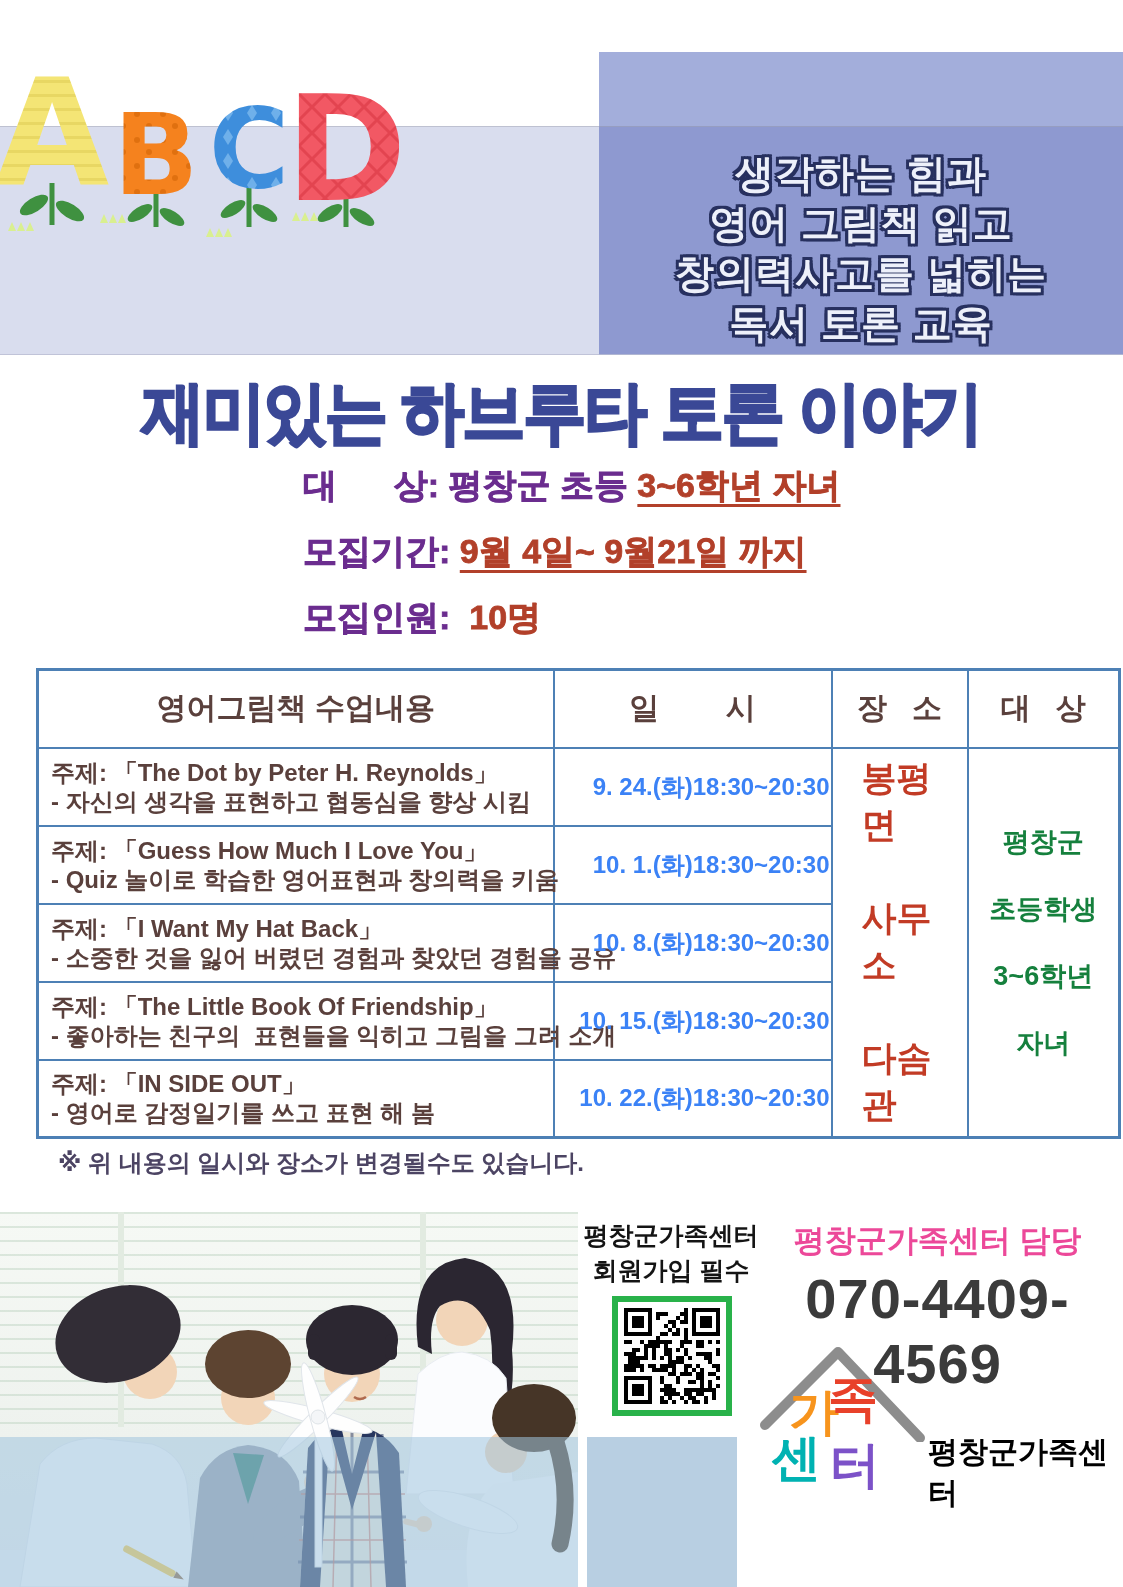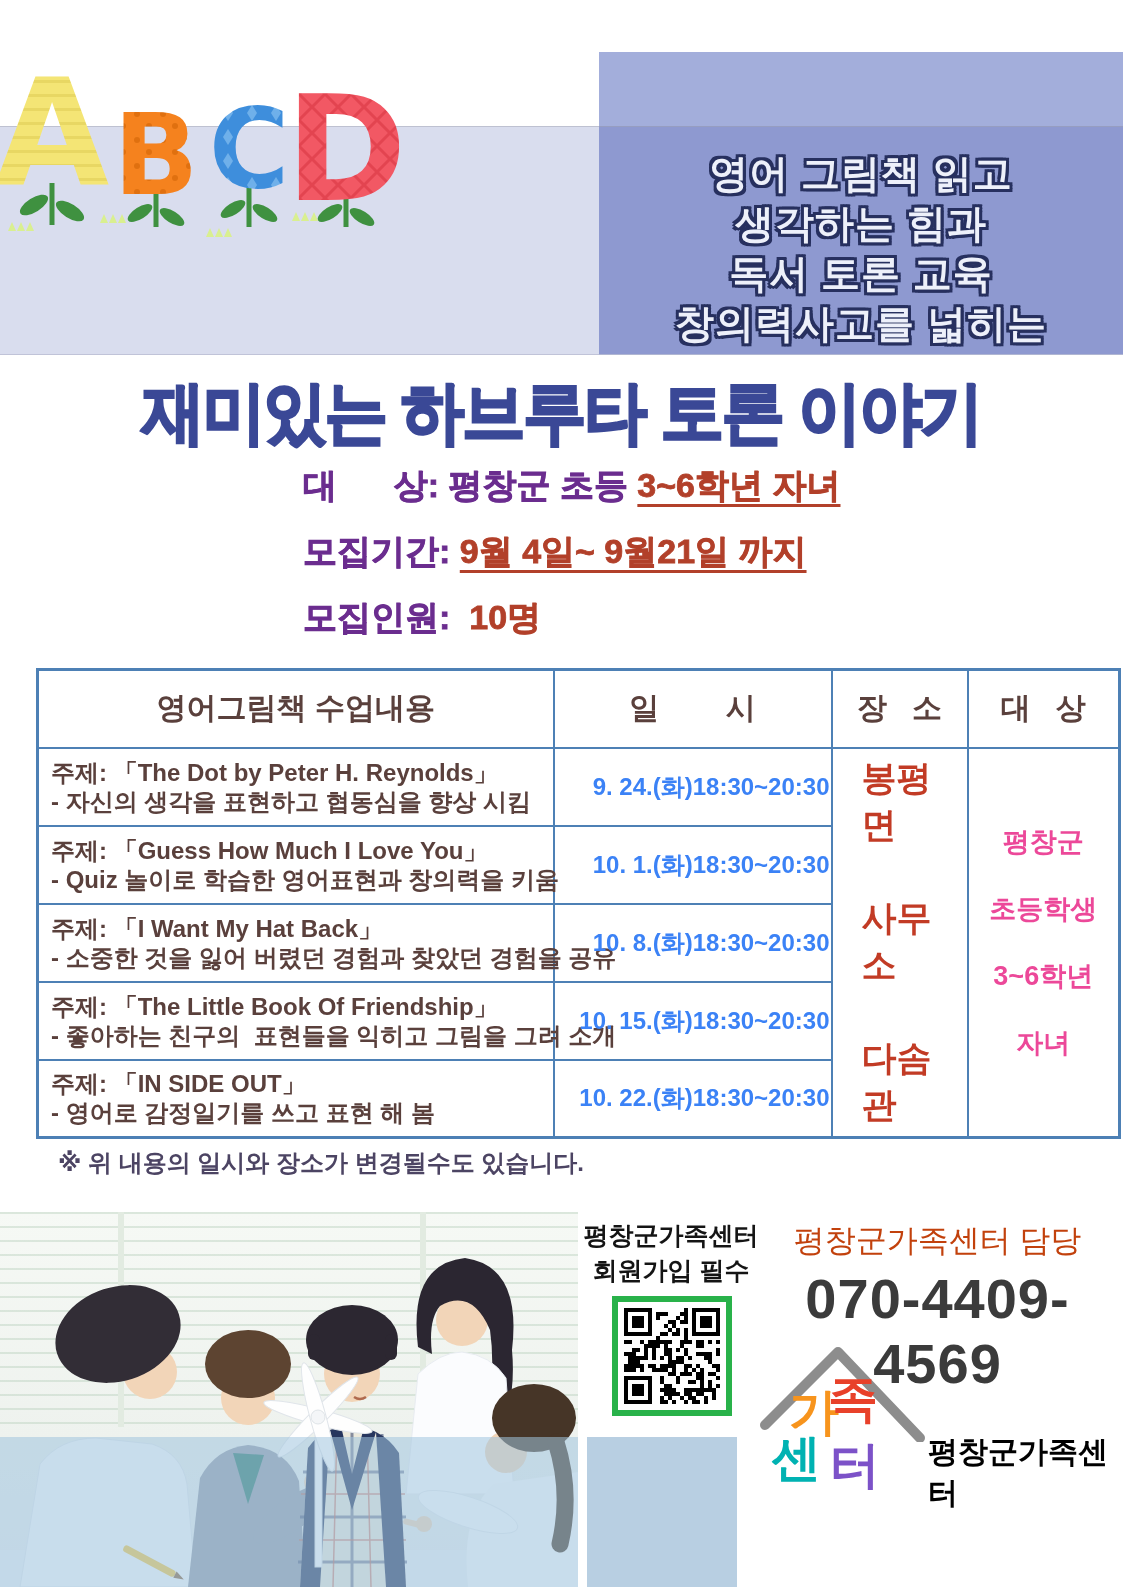--- a/index.html
+++ b/index.html
@@ -34,37 +34,37 @@
   .schedule th{height:72px;font-size:30px;font-weight:800;color:#5a403c;white-space:pre;text-align:center;}
   .schedule tr{height:78px;}
   .cell-topic{padding:4px 6px 4px 12px;vertical-align:middle;}
   .cell-topic div{font-size:24px;font-weight:700;color:#5a403c;line-height:29px;white-space:pre;}
   .cell-dt{font-size:24px;font-weight:700;color:#3b82f6;text-align:right;white-space:nowrap;}
   .cell-place{vertical-align:middle;}
   .cell-place .stack{display:flex;flex-direction:column;align-items:center;gap:46px;margin-left:28px;}
   .cell-place .stack div{font-size:35px;font-weight:800;color:#c23b25;}
   .cell-target{vertical-align:middle;}
   .cell-target .stack{display:flex;flex-direction:column;align-items:center;gap:31px;}
-  .cell-target .stack div{font-size:27px;font-weight:700;color:#ec4899;}
+  .cell-target .stack div{font-size:27px;font-weight:700;color:#15803d;}
   .footnote{position:absolute;left:58px;top:1147px;font-size:24px;font-weight:600;color:#4c4463;}
 
   
   .photo{position:absolute;left:0;top:1212px;width:578px;height:375px;overflow:hidden;
          background:linear-gradient(180deg,#f6f9f5 0,#eef2ee 60%,#e9edf1 100%);}
   .photo .blinds{position:absolute;left:0;top:0;width:100%;height:215px;
          background:repeating-linear-gradient(180deg,rgba(186,209,190,.45) 0 2px,transparent 2px 14px);}
   .photo svg{position:absolute;left:0;top:0;}
   .photo-overlay{position:absolute;left:0;top:1437px;width:578px;height:150px;background:rgba(160,196,222,.55);}
   .blue-rect{position:absolute;left:587px;top:1437px;width:150px;height:150px;background:#b8cfe2;}
   .qr-caption{position:absolute;left:578px;top:1218px;width:186px;text-align:center;font-size:25px;
               font-weight:600;color:#141414;line-height:35px;}
   .qr-box{position:absolute;left:612px;top:1296px;width:120px;height:120px;box-sizing:border-box;
           border:6px solid #29b24a;background:#fff;padding:6px;}
   .contact-title{position:absolute;left:752px;top:1220px;width:371px;text-align:center;font-size:31px;
-                 font-weight:400;color:#c2410c;}
+                 font-weight:700;color:#ec4899;}
   .phone{position:absolute;left:752px;top:1266px;width:371px;text-align:center;font-size:56px;
          font-weight:700;color:#3b3b3b;letter-spacing:1px;}
   .logo-roof{position:absolute;left:752px;top:1342px;width:190px;height:100px;}
   .logo-char{position:absolute;font-size:50px;font-weight:800;line-height:50px;}
   .lc-ga{left:789px;top:1387px;color:#f7941d;}
   .lc-jok{left:828px;top:1374px;color:#e8412a;}
   .lc-sen{left:771px;top:1433px;color:#00b2b2;}
   .lc-teo{left:830px;top:1440px;color:#7c52c8;}
   .logo-text{position:absolute;left:928px;top:1432px;font-size:30px;font-weight:800;color:#000;}
 </style>
@@ -123,24 +123,24 @@
     </g>
     <g font-family="DejaVu Sans, Liberation Sans, sans-serif" font-weight="900" text-anchor="middle">
       <text x="52" y="130" font-size="148" fill="url(#patA)">A</text>
       <text x="156" y="139" font-size="112" fill="url(#patB)">B</text>
       <text x="249" y="132" font-size="110" fill="url(#patC)">C</text>
       <text x="346" y="145" font-size="146" fill="url(#patD)">D</text>
     </g>
   </svg>
 
   <div class="slogan">
+    <div>생각하는 힘과</div>
     <div>영어 그림책 읽고</div>
-    <div>생각하는 힘과</div>
+    <div>창의력사고를 넓히는</div>
     <div>독서 토론 교육</div>
-    <div>창의력사고를 넓히는</div>
   </div>
 
   <div class="main-title">재미있는 하브루타 토론 이야기</div>
 
   <div class="info">
     <div class="line"><span>대      상: </span><span>평창군 초등 </span><span class="red u">3~6학년 자녀</span></div>
     <div class="line"><span>모집기간: </span><span class="red u">9월 4일~ 9월21일 까지</span></div>
     <div class="line"><span>모집인원:  </span><span class="red">10명</span></div>
   </div>
 

